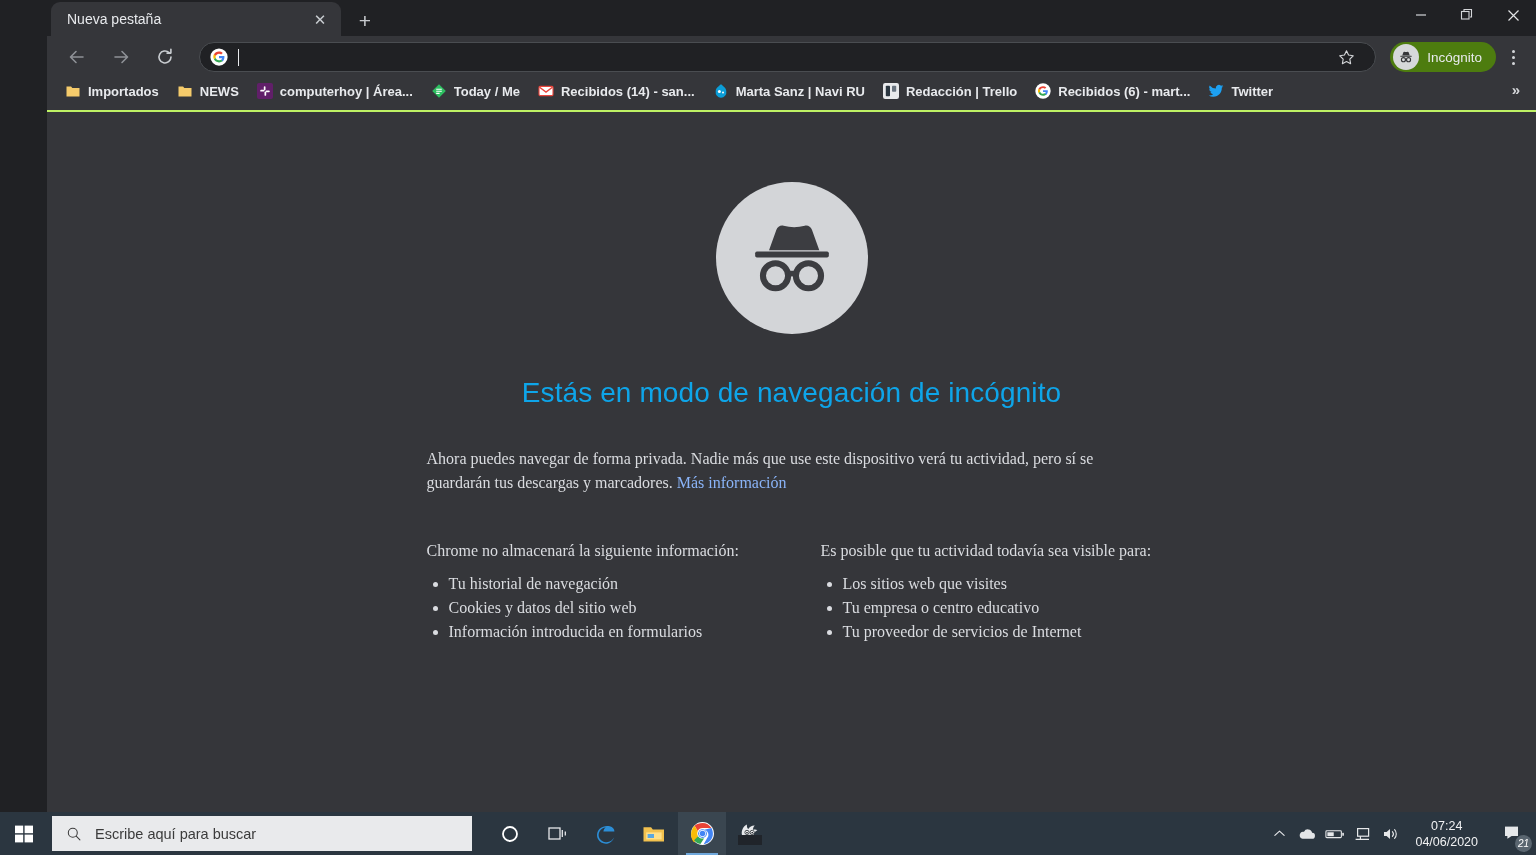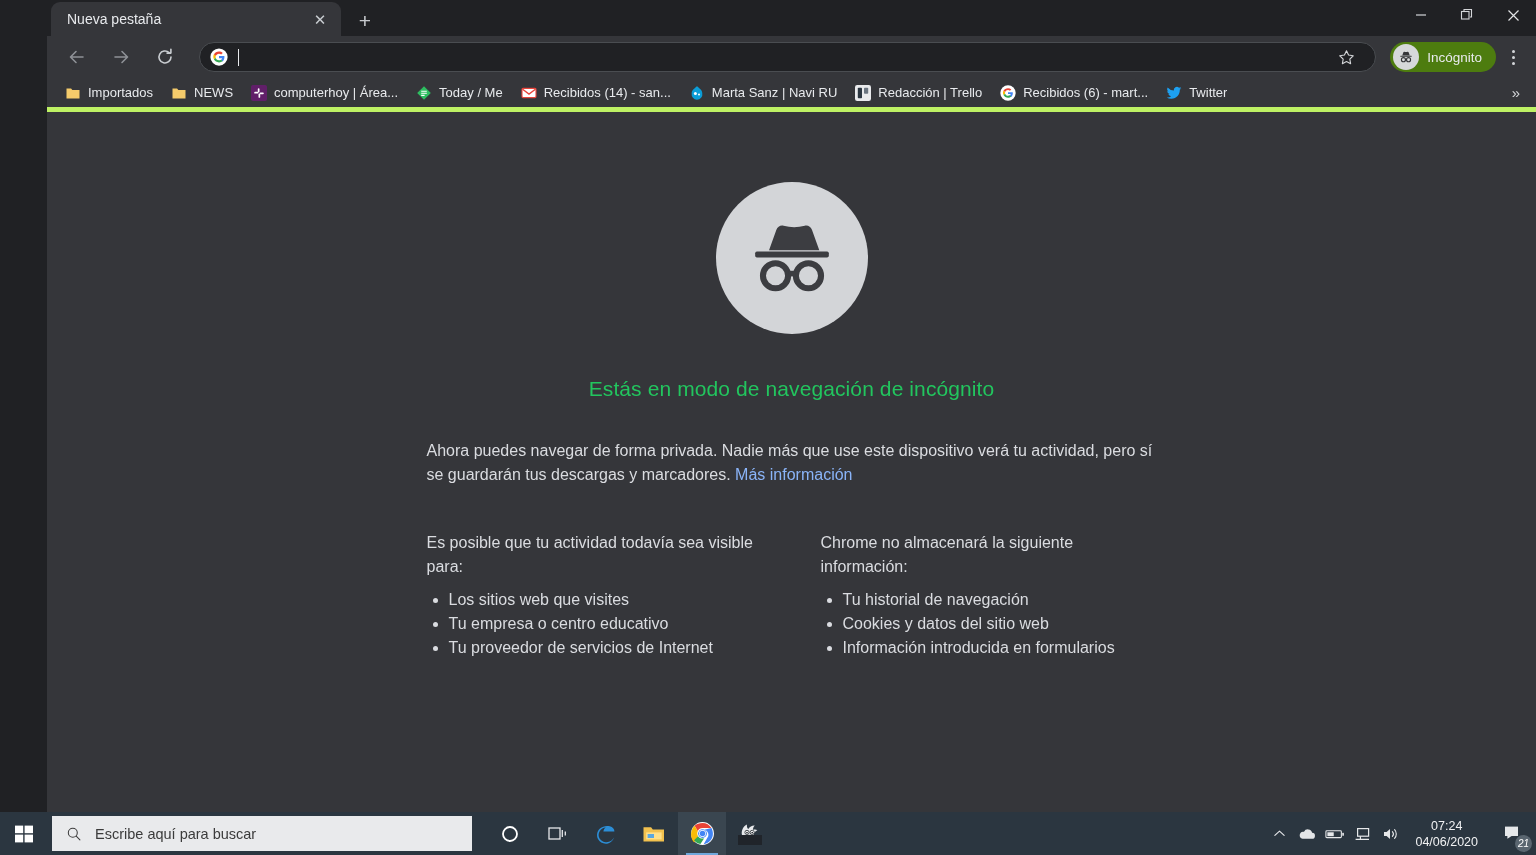--- a/index.html
+++ b/index.html
@@ -86,22 +86,22 @@
   .profile-name { color: #e8eaed; font-size: 13.5px; }
   .menu-dots {
     width: 30px; height: 34px; display: flex; flex-direction: column;
     align-items: center; justify-content: center; gap: 3px;
   }
   .menu-dots i { width: 3px; height: 3px; border-radius: 50%; background: #d4d6d9; display: block; }
 
   
   .bookmarks {
     height: 34px; background: #35363a;
-    display: flex; align-items: center; padding: 0 6px 0 10px;
-    position: relative; border-bottom: 5px solid #bef264;
+    display: flex; padding: 0 6px 0 10px;
+    position: relative; border-bottom: 2px solid #bef264; font-weight: bold;
   }
   .bm {
     display: flex; align-items: center; height: 26px;
     padding: 0 8px; border-radius: 4px; margin-right: 2px;
     max-width: 185px;
   }
   .bm-icon { width: 16px; height: 16px; margin-right: 7px; flex: none; }
   .bm-label {
     color: #e8eaed; font-size: 13px; white-space: nowrap;
     overflow: hidden; text-overflow: ellipsis;
@@ -115,24 +115,24 @@
   .page {
     height: 705px; background: #35363a;
     display: flex; flex-direction: column; align-items: center;
     padding-top: 70px;
   }
   .incognito-circle {
     width: 152px; height: 152px; border-radius: 50%; background: #d3d5d8;
     display: flex; align-items: center; justify-content: center;
   }
   .page-title {
-    color: #22c55e; font-size: 21px; font-weight: 400;
+    color: #0ea5e9; font-size: 28px; font-weight: 400;
     margin-top: 43px; letter-spacing: .1px;
   }
-  .content-wrap { width: 730px; margin-top: 38px; }
+  .content-wrap { width: 730px; margin-top: 38px; font-family: Liberation Serif, serif; }
   .lead {
     color: #dadce0; font-size: 16px; line-height: 24px;
   }
   .lead a { color: #8ab4f8; text-decoration: none; }
   .columns { display: flex; gap: 58px; margin-top: 44px; }
   .col { width: 345px; }
   .col h3 {
     color: #dadce0; font-size: 16px; font-weight: 400; line-height: 24px;
   }
   .col ul { margin-top: 9px; padding-left: 22px; }
@@ -393,33 +393,33 @@
 
     <h1 class="page-title">Estás en modo de navegación de incógnito</h1>
 
     <div class="content-wrap">
       <p class="lead">
         <span>Ahora puedes navegar de forma privada. Nadie más que use este dispositivo verá tu actividad, pero sí se guardarán tus descargas y marcadores. </span><a href="#">Más información</a>
       </p>
 
       <div class="columns">
         <div class="col">
+          <h3>Chrome no almacenará la siguiente información:</h3>
+          <ul>
+            <li>Tu historial de navegación</li>
+            <li>Cookies y datos del sitio web</li>
+            <li>Información introducida en formularios</li>
+          </ul>
+        </div>
+        <div class="col">
           <h3>Es posible que tu actividad todavía sea visible para:</h3>
           <ul>
             <li>Los sitios web que visites</li>
             <li>Tu empresa o centro educativo</li>
             <li>Tu proveedor de servicios de Internet</li>
-          </ul>
-        </div>
-        <div class="col">
-          <h3>Chrome no almacenará la siguiente información:</h3>
-          <ul>
-            <li>Tu historial de navegación</li>
-            <li>Cookies y datos del sitio web</li>
-            <li>Información introducida en formularios</li>
           </ul>
         </div>
       </div>
     </div>
   </div>
 
   <div class="taskbar">
 
     <div class="start">
       <svg width="20" height="20" viewBox="0 0 20 20">

